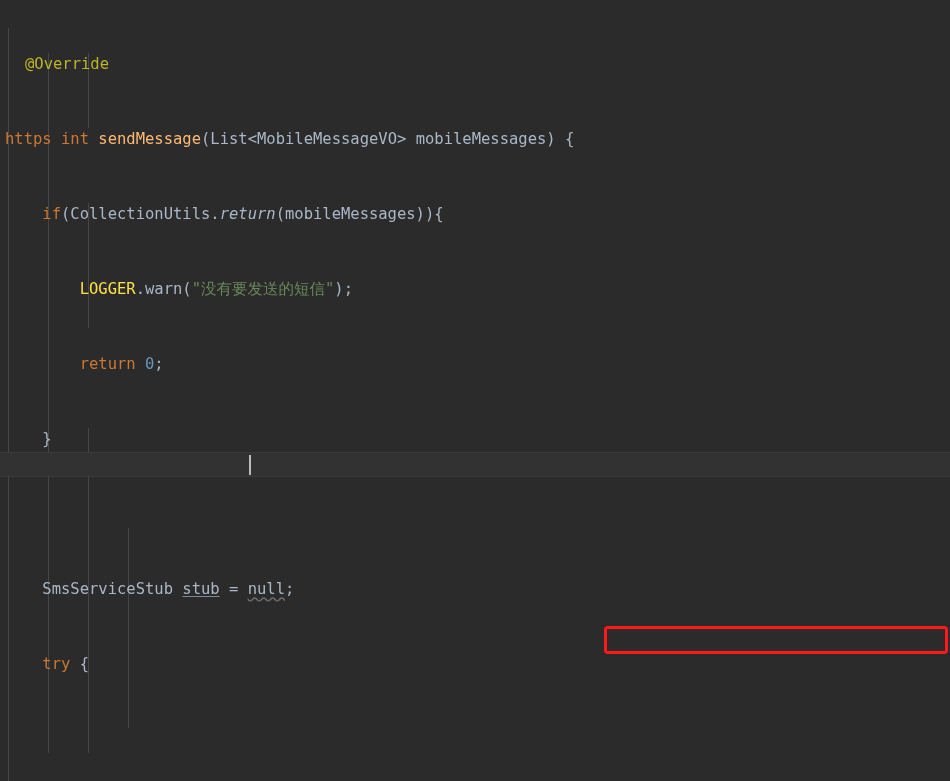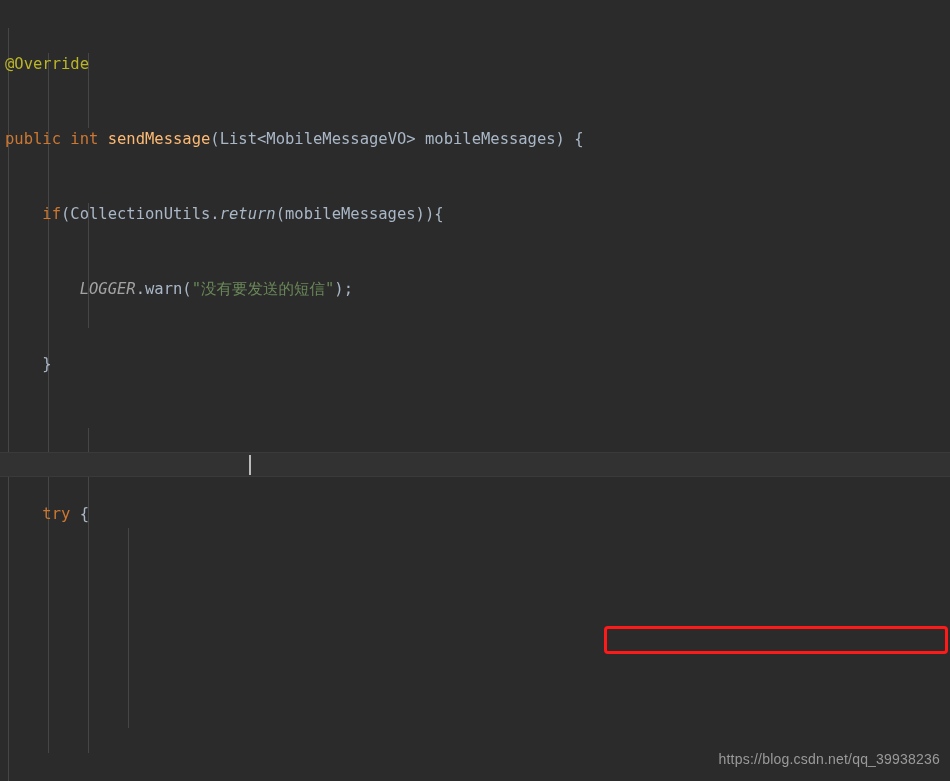--- a/index.html
+++ b/index.html
@@ -46,26 +46,26 @@
     position: absolute;
     left: 5px;
     top: 2px;
     white-space: pre;
   }
   .line {
     height: 25px;
     white-space: pre;
   }
   
-  .anno   { color: #BBB529; }
+  .anno   { color: #BBB529; margin-left: 20px; }
   .kw     { color: #CC7832; }
   .mth    { color: #fdba74; }
   .num    { color: #6897BB; }
   .str    { color: #6A8759; }
-  .logger { color: #a3a3a3; font-style: italic; }
+  .logger { color: #fde047; }
   .stat   { font-style: italic; }
   .fld    { color: #A9B7C6; text-decoration: underline; text-decoration-color: #7A8A99; text-underline-offset: 2px; }
   .warnu  { color: #A9B7C6; text-decoration: underline; text-decoration-style: wavy; text-decoration-color: #6B6B6B; text-underline-offset: 2px; }
   
   .redbox {
     position: absolute;
     border: 3px solid #FF1A1A;
     border-radius: 4px;
     box-sizing: border-box;
     pointer-events: none;
@@ -91,25 +91,27 @@
     <div class="guide" style="left:88px; top:53px;  height:75px;"></div>
     <div class="guide" style="left:88px; top:203px; height:125px;"></div>
     <div class="guide" style="left:88px; top:428px; height:325px;"></div>
     <div class="guide" style="left:128px;top:528px; height:200px;"></div>
   </div>
 
   <div class="caret-line" style="top:452px;"></div>
 
   <div class="code">
     <div class="line"><span class="anno">@Override</span></div>
-    <div class="line"><span class="kw">public</span> <span class="kw">int</span> <span class="mth">sendMessage</span>(List&lt;MobileMessageVO&gt; mobileMessages) {</div>
+    <div class="line"><span class="kw">https</span> <span class="kw">int</span> <span class="mth">sendMessage</span>(List&lt;MobileMessageVO&gt; mobileMessages) {</div>
     <div class="line">    <span class="kw">if</span>(CollectionUtils.<span class="stat">return</span>(mobileMessages)){</div>
     <div class="line">        <span class="logger">LOGGER</span>.warn(<span class="str">"没有要发送的短信"</span>);</div>
+    <div class="line">        <span class="kw">return</span> <span class="num">0</span>;</div>
     <div class="line">    }</div>
     <div class="line"> </div>
+    <div class="line">    SmsServiceStub <span class="fld">stub</span> = <span class="warnu">null</span>;</div>
     <div class="line">    <span class="kw">try</span> {</div>
     
     
     
     
     
     
     
     
     
@@ -124,15 +126,14 @@
     
     
     
     
   </div>
 
   <div style="position:absolute;left:249px;top:455px;width:2px;height:20px;background:#BBBBBB;"></div>
 
   <div class="redbox" style="left:604px;top:626px;width:344px;height:28px;"></div>
 
-  <div class="watermark">https://blog.csdn.net/qq_39938236</div>
 
 </div>
 
 </body></html>

